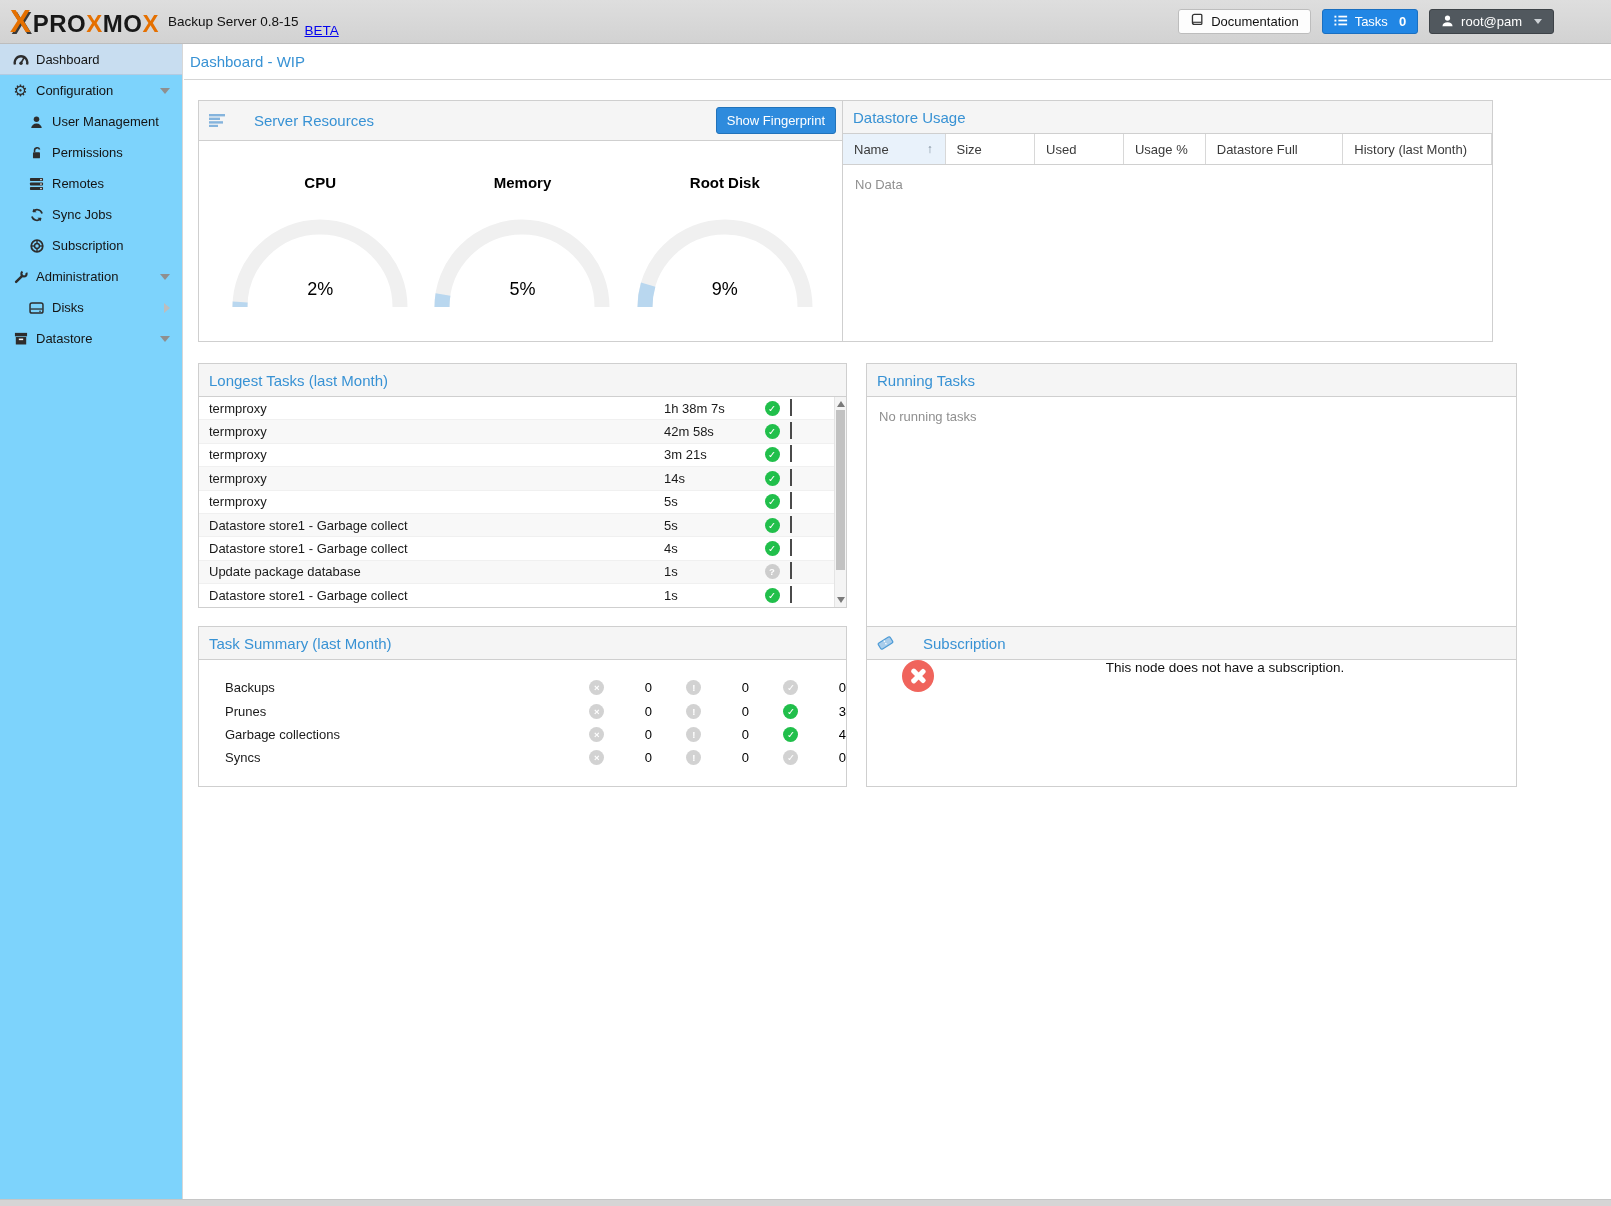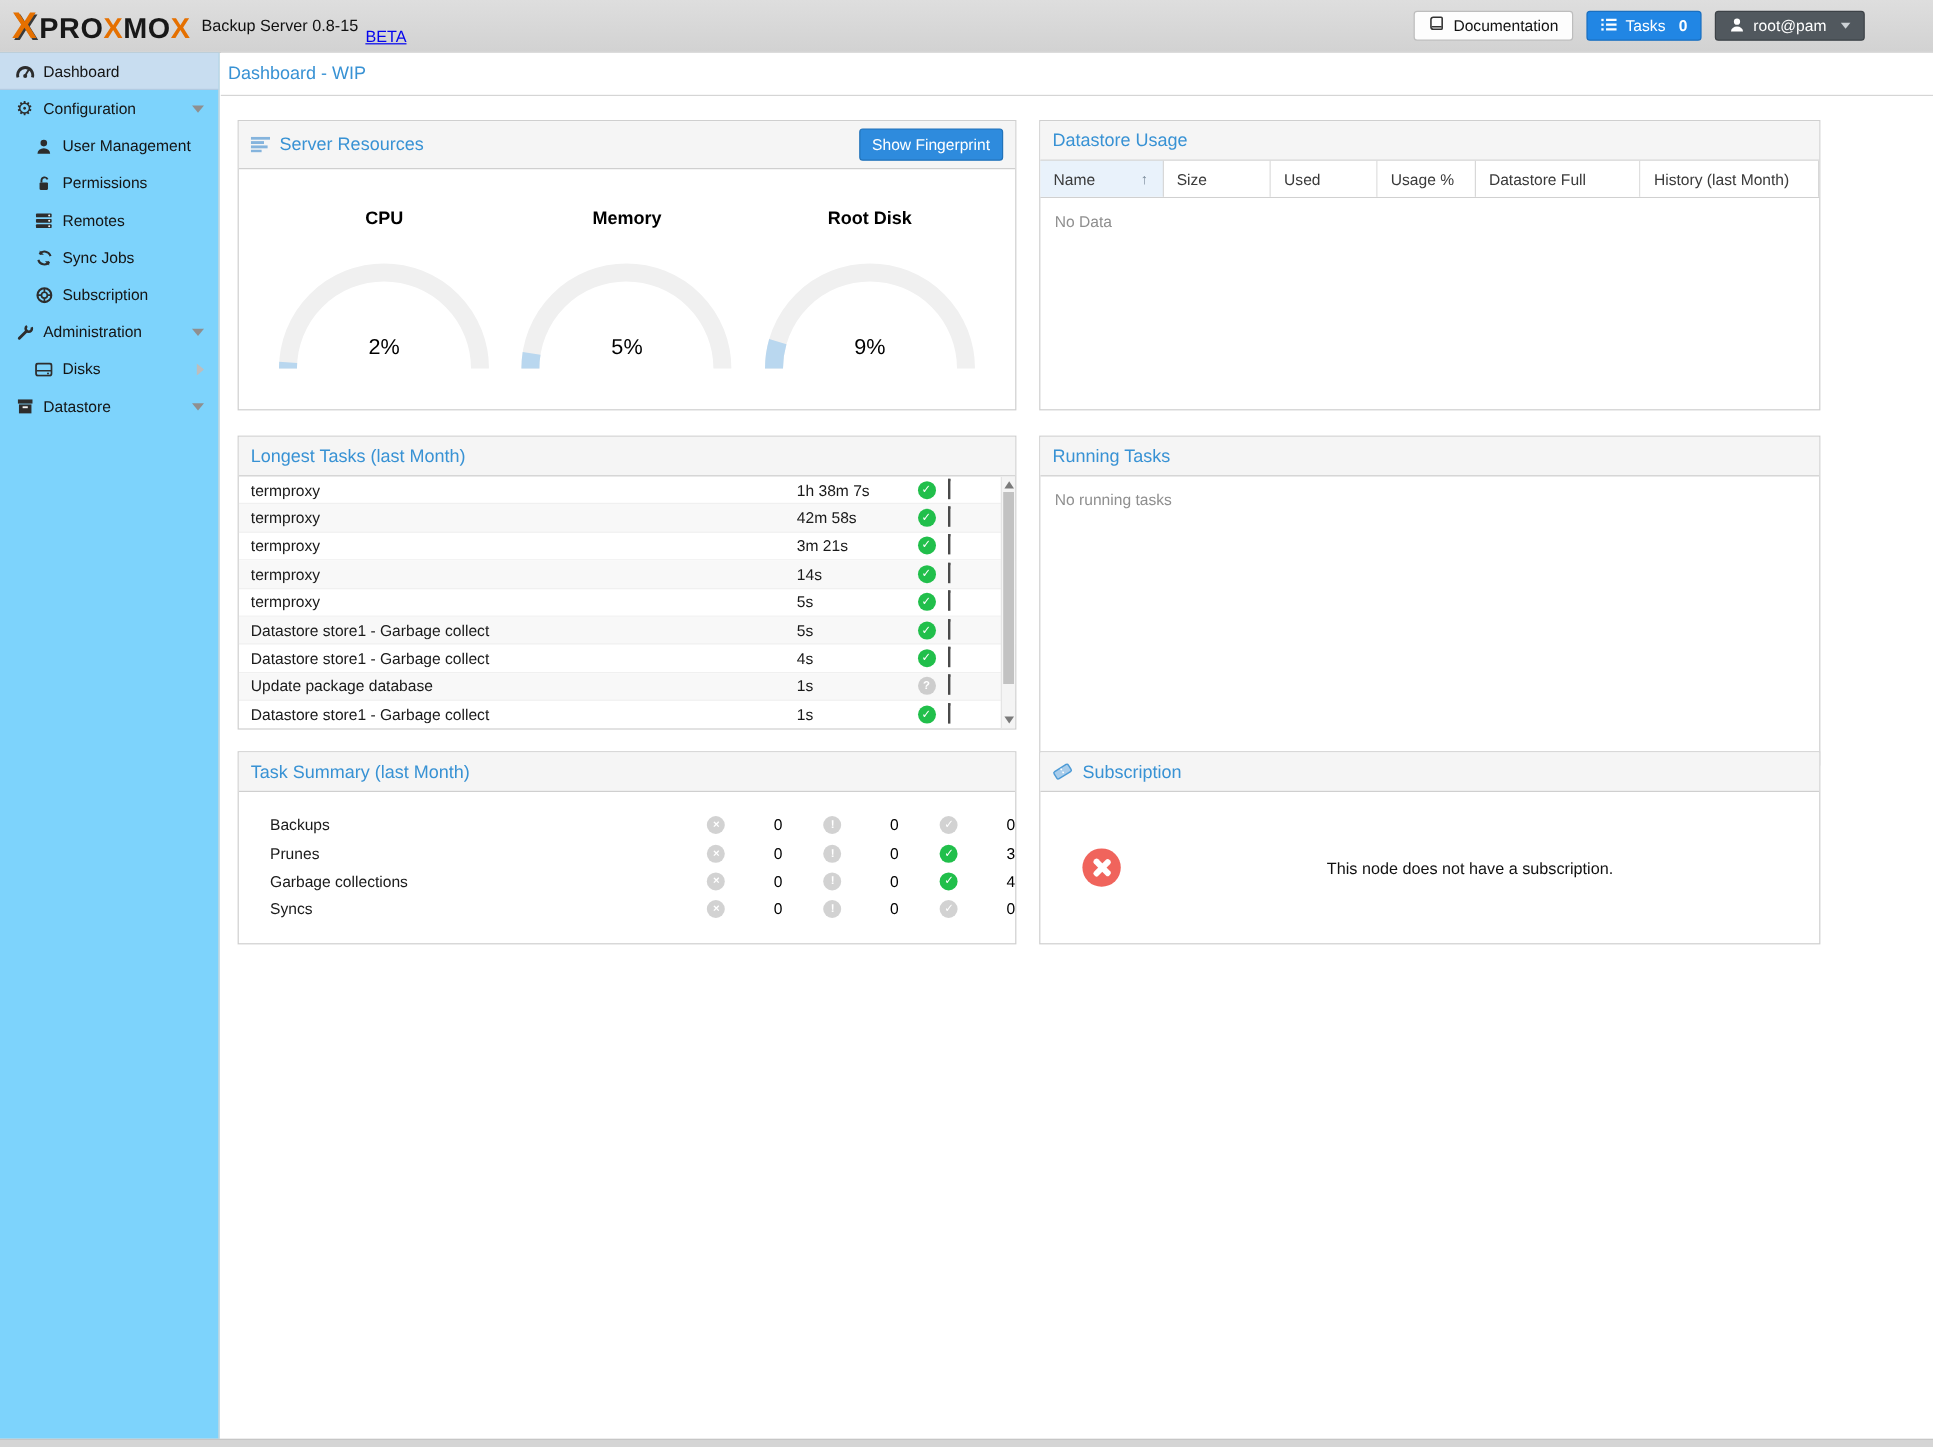--- a/index.html
+++ b/index.html
@@ -40,37 +40,37 @@
   .expander.right { width:0; height:0; border-top:5px solid transparent; border-bottom:5px solid transparent; border-left:6px solid #bdbdbd; }
   .nav-icon svg { display:block; }
   .uni-gear { font-family:"DejaVu Sans",sans-serif; font-size:16px; color:#2d2d2d; line-height:1; }
 
   
   .content { position:absolute; left:184px; top:44px; right:0; bottom:7px; background:#fff; }
   .page-title { height:36px; line-height:36px; padding-left:6px; color:#3892d4; font-size:15px;
     border-bottom:1px solid #d5d5d5; background:#fff; }
 
   .panel { position:absolute; background:#fff; border:1px solid #cfcfcf; }
-  .panel-head { background:#f5f5f5; border-bottom:1px solid #cfcfcf; display:flex; align-items:center; padding:0 10px; }
+  .panel-head { background:#f5f5f5; border-bottom:1px solid #cfcfcf; display:flex; align-items:center; padding:0 10px;gap:21px; }
   .panel-title { color:#3892d4; font-size:15px; }
   .head-icon { display:inline-flex; margin-right:8px; }
 
   
   #p-server   { left:14px; top:56px; width:649px; height:242px; }
   #p-server .panel-head { height:40px; }
   .fingerprint-btn { margin-left:auto; background:#2e8bdd; border:1px solid #2273ba; color:#fff;
     font-size:13px; padding:5px 10px; border-radius:3px; cursor:pointer; }
   .gauge-row { display:flex; justify-content:space-around; padding:0 20px; }
   .gauge { position:relative; width:200px; height:195px; }
   .gauge-title { text-align:center; font-weight:bold; font-size:15px; margin-top:33px; color:#000; }
   .gauge svg { position:absolute; left:5px; top:72px; }
   .gauge-val { position:absolute; top:138px; width:100%; text-align:center; font-size:18px; color:#000; }
 
   
-  #p-datastore { left:682px; top:56px; width:651px; height:242px; }
+  #p-datastore { left:658px; top:56px; width:651px; height:242px; }
   #p-datastore .panel-head { height:33px; }
   .du-header { display:flex; height:31px; border-bottom:1px solid #d0d0d0; }
   .du-cell { display:flex; align-items:center; padding-left:11px; font-size:13px; color:#3a3a3a;
     border-right:1px solid #d8d8d8; cursor:pointer; background:#fff; overflow:hidden; white-space:nowrap;gap:32px; }
   .du-cell.sorted { background:#e9f2fb; }
   .du-cell .sort-arrow { color:#7a8a99; margin-left:6px; font-size:12px; }
   .empty-text { color:#8f8f8f; padding:12px; font-size:13px; }
 
   
   #p-longest { left:14px; top:319px; width:649px; height:245px; }
@@ -96,21 +96,21 @@
 
   
   #p-summary { left:14px; top:582px; width:649px; height:161px; }
   .ts-body { padding-top:16px; }
   .ts-row { display:grid; grid-template-columns:330px 97px 97px 97px; align-items:center; height:23.4px; padding-left:26px; }
   .ts-group { display:flex; align-items:center; gap:6px; }
   .ts-count { font-size:13px; color:#000; }
 
   
   #p-subscription { left:682px; top:582px; width:651px; height:161px; }
-  .sub-body { display:flex; align-items:center; height:126px; }
+  .sub-body { display:flex; align-items:flex-start; height:126px; }
   .sub-x { position:relative; width:32px; height:32px; border-radius:50%; background:#f0645c; margin-left:35px; flex:0 0 auto; }
   .sub-x::before, .sub-x::after { content:""; position:absolute; left:14px; top:7px; width:4.5px; height:18px;
     background:#fff; border-radius:2px; }
   .sub-x::before { transform:rotate(45deg); }
   .sub-x::after  { transform:rotate(-45deg); }
   .sub-msg { flex:1; text-align:center; font-size:13.5px; color:#111; }
 
   
   .hscroll { position:absolute; left:0; bottom:0; width:100%; height:7px; background:#d5d5d5; border-top:1px solid #c6c6c6; }
 </style>

